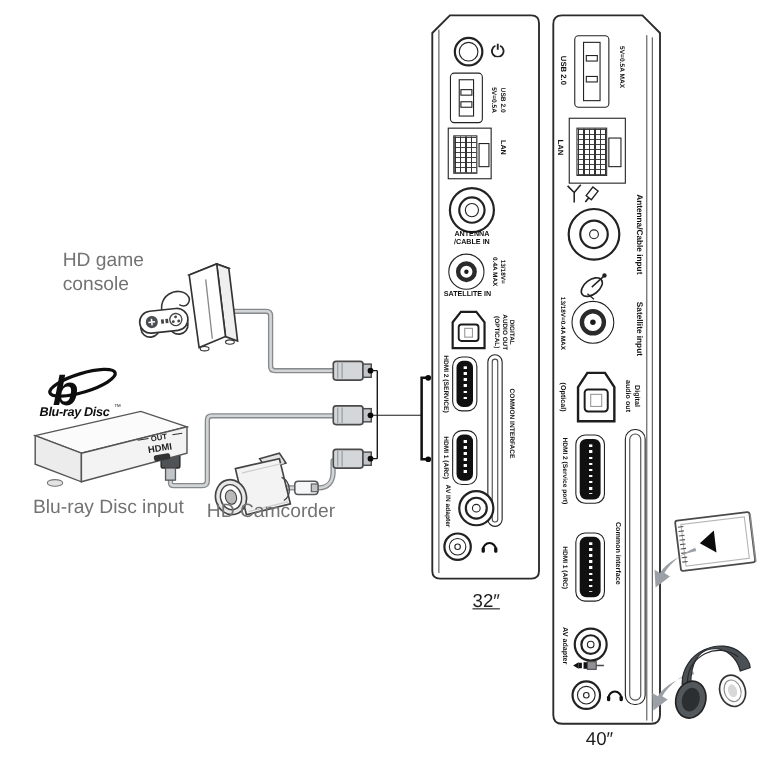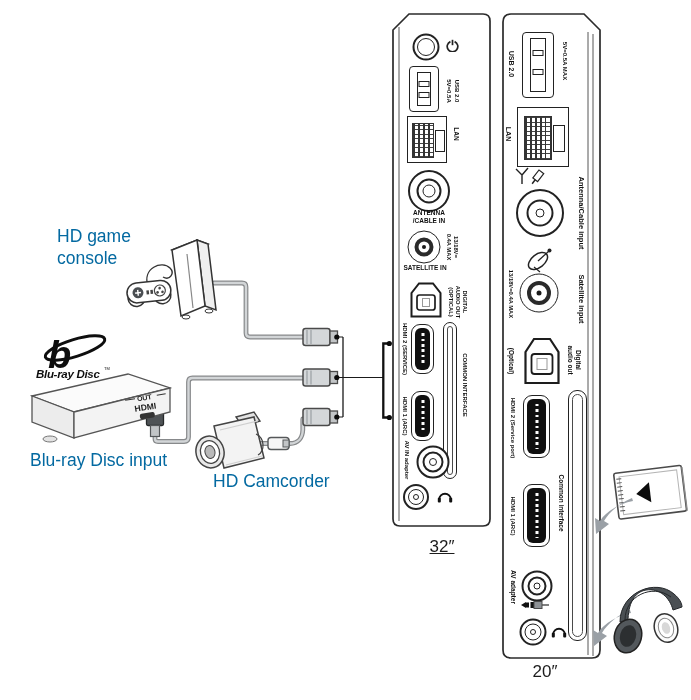--- a/index.html
+++ b/index.html
@@ -6,21 +6,21 @@
   .canvas{position:relative;width:691px;height:700px;background:#fff;overflow:hidden;
           font-family:"Liberation Sans","DejaVu Sans",sans-serif;color:#111;}
   svg.bg{position:absolute;left:0;top:0;}
   .vlabel{position:absolute;transform:translate(-50%,-50%) rotate(90deg);
           white-space:pre-line;text-align:center;font-weight:700;color:#111;line-height:1.25;}
   .hlabel{position:absolute;transform:translate(-50%,-50%);
           white-space:pre-line;text-align:center;font-weight:700;color:#111;line-height:1.2;}
   .f55{font-size:5.8px;} .f6{font-size:6px;} .f65{font-size:6.5px;} .f7{font-size:7px;} .f75{font-size:7.5px;}
   .ring{position:absolute;border-radius:50%;background:#fff;transform:translate(-50%,-50%);box-sizing:border-box;}
   .dot{position:absolute;border-radius:50%;background:#1a1a1a;transform:translate(-50%,-50%);}
-  .device-label{position:absolute;font-size:17.5px;color:#0369a1;line-height:1.25;}
+  .device-label{position:absolute;font-size:17.5px;color:#737373;line-height:1.25;}
   .size-label{position:absolute;font-size:17px;color:#1c1c1c;transform:translateX(-50%);}
   .usb-outer{position:absolute;border:1.8px solid #222;border-radius:4px;background:#fff;box-sizing:border-box;}
   .usb-inner{position:absolute;inset:5px 7px;border:1.3px solid #222;}
   .usb-slot{position:absolute;left:50%;transform:translateX(-50%);width:9px;height:3.5px;border:1px solid #222;background:#fff;}
   .lan-outer{position:absolute;border:1.8px solid #222;background:#fff;box-sizing:border-box;}
   .lan-pins{position:absolute;border:1px solid #333;
             background:repeating-linear-gradient(90deg,#333 0 1.5px,transparent 1.5px 5px),
                        repeating-linear-gradient(0deg,#444 0 1px,transparent 1px 4.5px);}
   .lan-tab{position:absolute;border:1.2px solid #222;background:#fff;}
   .hdmi{position:absolute;border:1.8px solid #222;border-radius:9px;background:#fff;box-sizing:border-box;}
@@ -177,21 +177,21 @@
       <g transform="rotate(-18 62 52)">
         <ellipse cx="62" cy="52" rx="11.5" ry="14.5" fill="#fbfbfb" stroke="#333" stroke-width="1.5"></ellipse>
         <ellipse cx="62" cy="52" rx="7.5" ry="10" fill="#ffffff" stroke="#888" stroke-width="1"></ellipse>
         <ellipse cx="62" cy="52" rx="4" ry="6" fill="#d8d8d8"></ellipse>
       </g>
     </g>
   </svg>
 
   <div class="device-label" style="left:57px;top:226px;width:105px;">HD game console</div>
   <div class="device-label" style="left:30px;top:450px;width:138px;">Blu-ray Disc input</div>
-  <div class="device-label" style="left:188px;top:471px;white-space:nowrap;margin-left:25px;">HD Camcorder</div>
+  <div class="device-label" style="left:188px;top:454px;white-space:nowrap;">HD Camcorder</div>
 
   <div class="ring" style="left:426px;top:47px;width:27px;height:27px;border:2px solid #222;"></div>
   <div class="ring" style="left:426px;top:47px;width:18px;height:18px;border:1.6px solid #222;"></div>
   <svg class="icon-abs" style="left:446px;top:39px;" width="13" height="13">
     <path d="M4.4,2.6 A5.3,5.3 0 1 0 8.6,2.6" fill="none" stroke="#222" stroke-width="1.7"></path>
     <path d="M6.5,0.8 V6.2" stroke="#222" stroke-width="1.7"></path>
   </svg>
 
   <div class="usb-outer" style="left:409px;top:66px;width:30px;height:46px;">
     <div class="usb-inner">
@@ -348,15 +348,15 @@
 
   <div class="ring" style="left:533px;top:632px;width:27px;height:27px;border:2.2px solid #222;"></div>
   <div class="ring" style="left:533px;top:632px;width:17px;height:17px;border:1.8px solid #222;"></div>
   <div class="ring" style="left:533px;top:632px;width:6px;height:6px;border:1.4px solid #222;"></div>
   <svg class="icon-abs" style="left:551px;top:625px;" width="16" height="13">
     <path d="M2.2,11.5 V9.5 A5.8,5.8 0 0 1 13.8,9.5 V11.5" fill="none" stroke="#111" stroke-width="1.9"></path>
     <rect x="0.8" y="7.8" width="3" height="4.6" rx="1" fill="#111"></rect>
     <rect x="12.2" y="7.8" width="3" height="4.6" rx="1" fill="#111"></rect>
   </svg>
 
-  <div class="size-label" style="left:545px;top:662px;">20″</div>
+  <div class="size-label" style="left:545px;top:662px;">40″</div>
 
 </div>
 
 </body></html>

